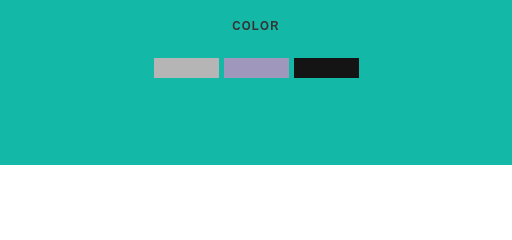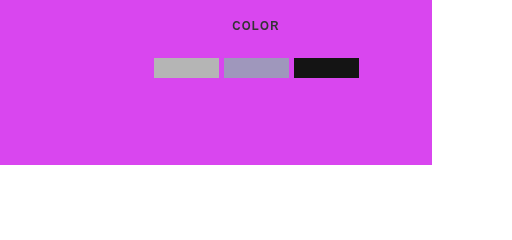--- a/index.html
+++ b/index.html
@@ -9,23 +9,23 @@
   }
   body {
     width: 512px;
     height: 165px;
     background: #ffffff;
     font-family: "Liberation Sans", sans-serif;
     overflow: hidden;
   }
   .panel {
     position: relative;
-    width: 432px;
+    width: 512px;
     height: 165px;
-    background: #d946ef;
+    background: #14b8a6;
     box-sizing: border-box;
   }
   .attribute-block {
     position: absolute;
     left: 0;
     top: 18px;
     width: 512px;
     display: flex;
     flex-direction: column;
     align-items: center;

